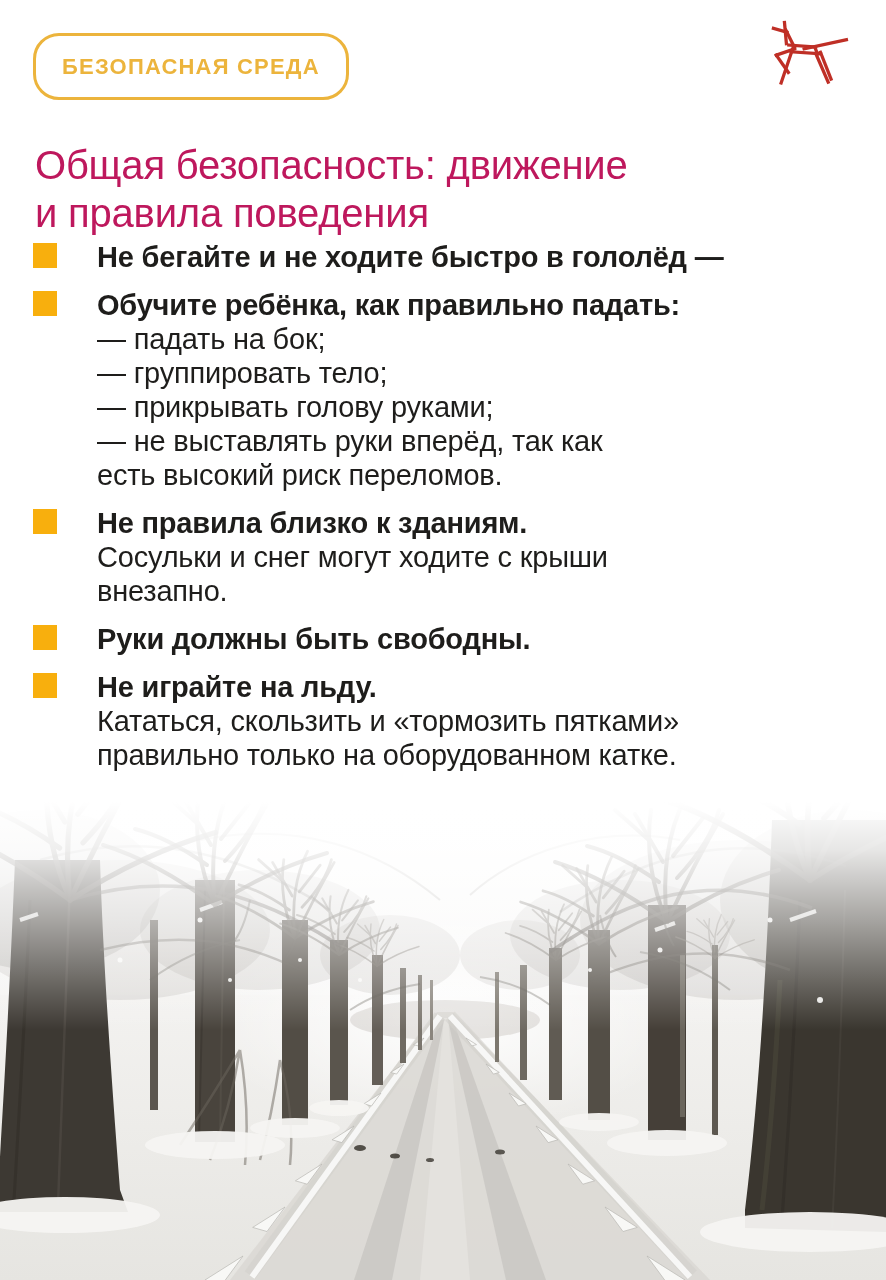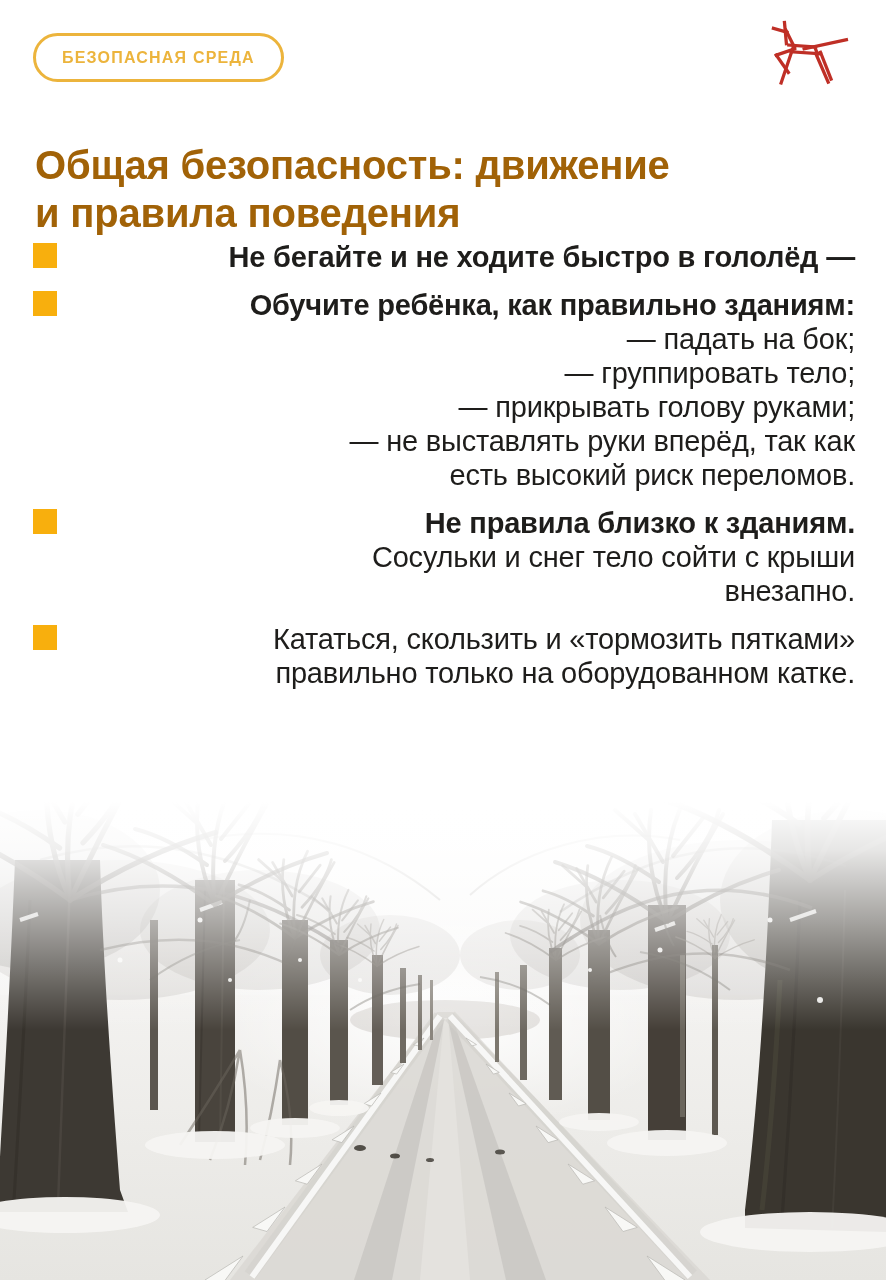--- a/index.html
+++ b/index.html
@@ -1,28 +1,28 @@
 <!DOCTYPE html>
 <html><head>
 <meta charset="utf-8">
 <style>
   html,body{margin:0;padding:0;background:#ffffff;}
   .page{position:relative;width:886px;height:1280px;background:#ffffff;overflow:hidden;
         font-family:"Liberation Sans",sans-serif;}
   
   .badge{position:absolute;left:33px;top:33px;height:43px;line-height:43px;
-         border:3px solid #ECB43C;border-radius:26px;padding:0 26px;
-         color:#ECB43C;font-weight:bold;font-size:16px;letter-spacing:1.2px;}
+         border:3px solid #ECB43C;border-radius:26px;padding:9px 26px;
+         color:#ECB43C;font-weight:bold;font-size:22px;letter-spacing:1.2px;}
   .logo{position:absolute;right:30px;top:16px;width:96px;height:86px;}
   
   .title{position:absolute;left:35px;top:114px;width:820px;
-         font-size:40px;line-height:48px;font-weight:bold;color:#a16207;
+         font-size:40px;line-height:48px;font-weight:normal;color:#be185d;
          white-space:pre-line;letter-spacing:-0.2px;}
   
-  .list{position:absolute;left:33px;top:240px;width:822px;margin:0;padding:0;list-style:none;z-index:3;text-align:right;}
+  .list{position:absolute;left:33px;top:240px;width:822px;margin:0;padding:0;list-style:none;z-index:3;}
   .list li{position:relative;padding-left:64px;margin-bottom:14px;}
   .sq{position:absolute;left:0;top:3px;width:24px;height:25px;background:#F8AF0D;}
   .bt{font-size:29px;line-height:34px;color:#1E1D1B;letter-spacing:-0.2px;}
   .bt b{display:block;font-weight:bold;}
   .bt .body{display:block;white-space:pre-line;}
   
   .photo{position:absolute;left:0;top:780px;width:886px;height:500px;z-index:1;display:block;}
   .fade{position:absolute;left:0;top:780px;width:886px;height:250px;z-index:2;pointer-events:none;
         background:linear-gradient(to bottom,
           rgba(255,255,255,1) 0px,
@@ -59,44 +59,46 @@
   <ul class="list">
     <li>
       <span class="sq"></span>
       <div class="bt">
         <b>Не бегайте и не ходите быстро в гололёд —</b>
       </div>
     </li>
     <li>
       <span class="sq"></span>
       <div class="bt">
-        <b>Обучите ребёнка, как правильно зданиям:</b>
+        <b>Обучите ребёнка, как правильно падать:</b>
         <span class="body">— падать на бок;
 — группировать тело;
 — прикрывать голову руками;
 — не выставлять руки вперёд, так как
 есть высокий риск переломов.</span>
       </div>
     </li>
     <li>
       <span class="sq"></span>
       <div class="bt">
         <b>Не правила близко к зданиям.</b>
-        <span class="body">Сосульки и снег тело сойти с крыши
+        <span class="body">Сосульки и снег могут ходите с крыши
 внезапно.</span>
       </div>
     </li>
     <li>
       <span class="sq"></span>
       <div class="bt">
-      </div>
-    </li>
-    <li>
-      <span class="sq"></span>
-      <div class="bt">
+        <b>Руки должны быть свободны.</b>
+      </div>
+    </li>
+    <li>
+      <span class="sq"></span>
+      <div class="bt">
+        <b>Не играйте на льду.</b>
         <span class="body">Кататься, скользить и «тормозить пятками»
 правильно только на оборудованном катке.</span>
       </div>
     </li>
   </ul>
 
   <svg class="photo" viewBox="0 0 886 500" preserveAspectRatio="none">
     <defs>
       <linearGradient id="sky" x1="0" y1="0" x2="0" y2="1">
         <stop offset="0" stop-color="#ffffff"></stop>

